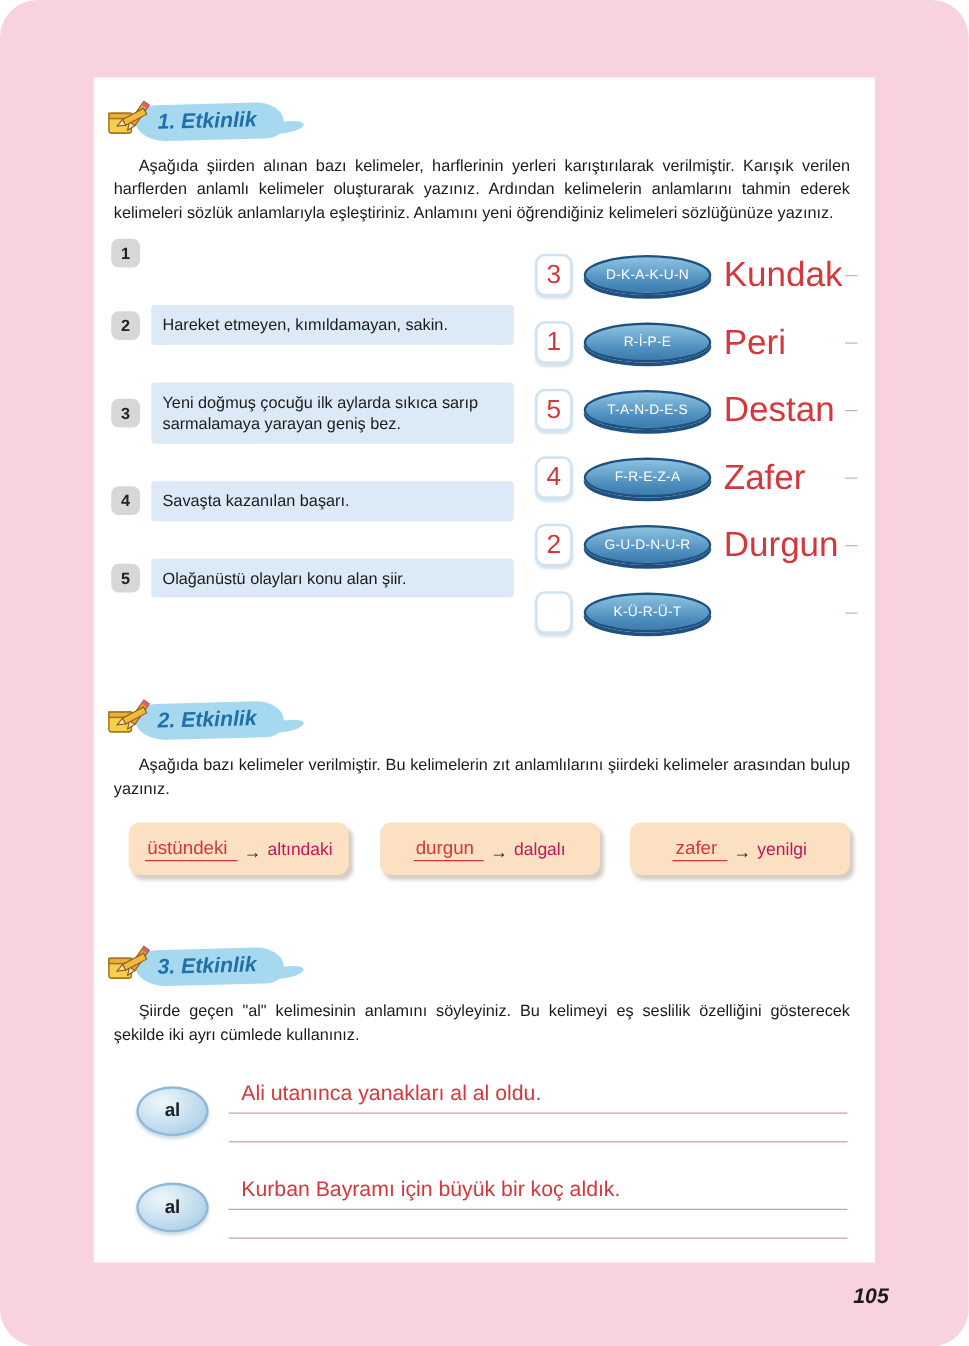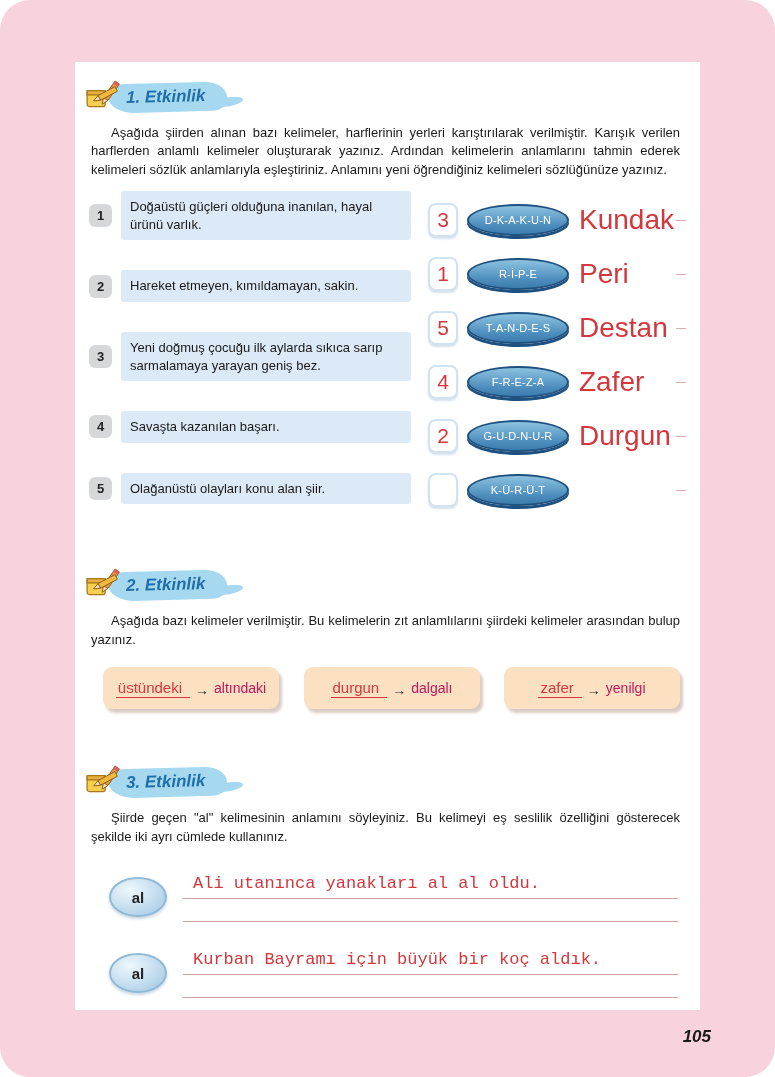--- a/index.html
+++ b/index.html
@@ -46,21 +46,21 @@
   .pair-arrow { font-size:14px; color:#222; margin-top:3px; }
   .pair-given { font-size:14px; color:#be185d; }
 
   
   .act3 { margin-top:52px; }
   .sent-row { display:flex; align-items:center; gap:16px; margin:26px 8px 0 22px; }
   .al-oval { flex:0 0 58px; height:40px;
              background:radial-gradient(ellipse at 35% 30%, #eef7fc 0%, #c3ddef 55%, #9ec6e2 100%);
              border:2px solid #8fb9d6; border-radius:50%; display:flex; align-items:center; justify-content:center;
              font-size:15px; font-weight:bold; color:#222; box-shadow:0 2px 3px rgba(100,140,170,.35); }
-  .sent-area { flex:1; padding-top:2px;font-family:Liberation Mono, monospace; }
+  .sent-area { flex:1; padding-top:2px; }
   .sent-text { font-size:17px; color:#d4373c; padding:0 0 5px 10px; border-bottom:1.3px solid #c9a39b; }
   .sent-blank { height:23px; border-bottom:1.3px solid #c9a39b; }
 
   .page-number { position:absolute; right:64px; bottom:30px; font-size:17px; font-weight:bold; font-style:italic; color:#1a1a1a; }
 </style>
 </head>
 <body>
 
 <div class="page">
   <div class="sheet">
@@ -82,21 +82,20 @@
         </svg>
       </span>
       <span class="act-blob">1. Etkinlik</span>
     </div>
     <p class="instruction">Aşağıda şiirden alınan bazı kelimeler, harflerinin yerleri karıştırılarak verilmiştir. Karışık verilen harflerden anlamlı kelimeler oluşturarak yazınız. Ardından kelimelerin anlamlarını tahmin ederek kelimeleri sözlük anlamlarıyla eşleştiriniz. Anlamını yeni öğrendiğiniz kelimeleri sözlüğünüze yazınız.</p>
 
     <div class="act1-body">
       <div class="defs">
         <div class="def-row">
           <span class="def-num">1</span>
-          <div class="def-text">Doğaüstü güçleri olduğuna inanılan, hayal ürünü varlık.</div>
         </div>
         <div class="def-row">
           <span class="def-num">2</span>
           <div class="def-text">Hareket etmeyen, kımıldamayan, sakin.</div>
         </div>
         <div class="def-row">
           <span class="def-num">3</span>
           <div class="def-text">Yeni doğmuş çocuğu ilk aylarda sıkıca sarıp sarmalamaya yarayan geniş bez.</div>
         </div>
         <div class="def-row">

